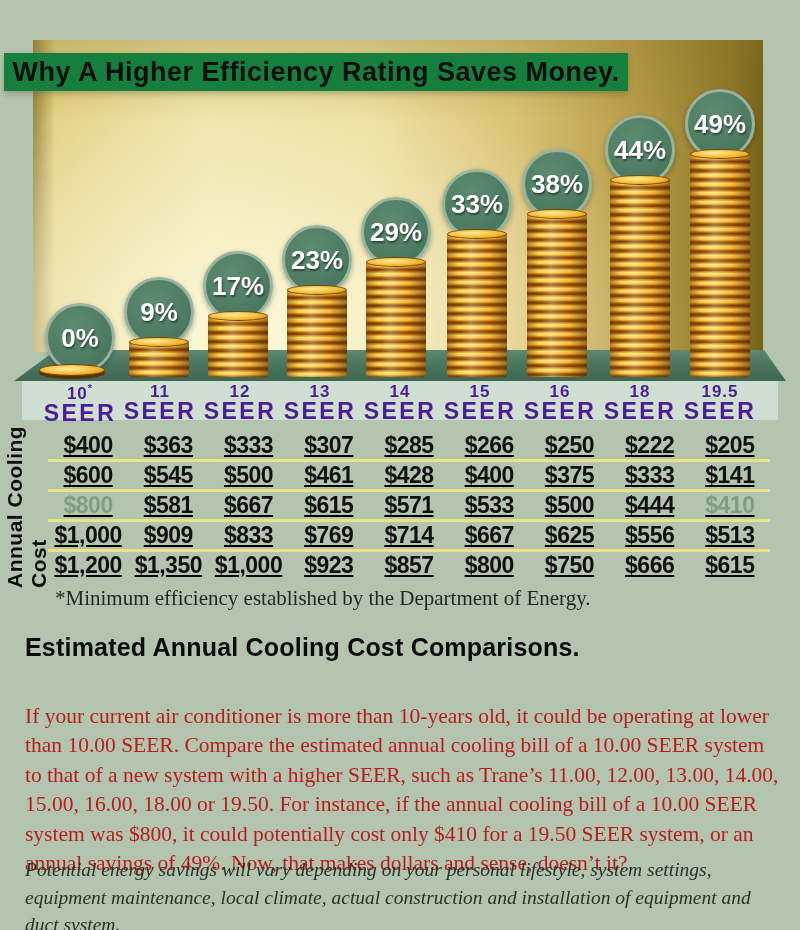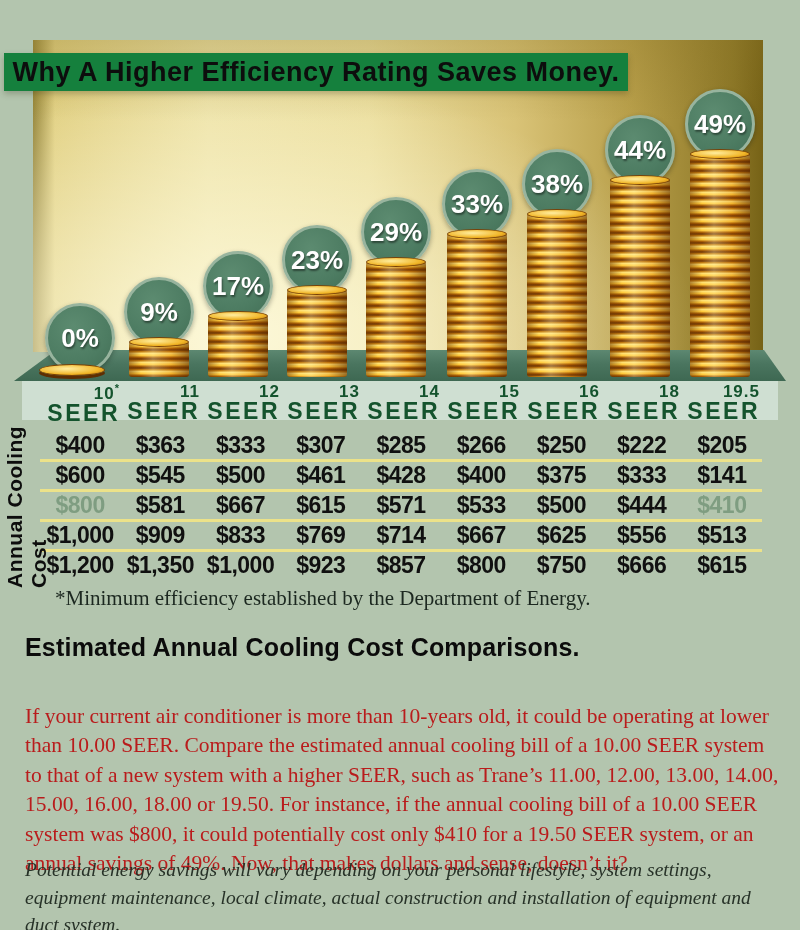--- a/index.html
+++ b/index.html
@@ -64,25 +64,25 @@
   
   .header-band{
     position:absolute;left:22px;top:381px;width:756px;height:39px;
     background:#cfdfd2;
   }
   .grid9{
     position:absolute;left:40px;width:720px;
     display:grid;grid-template-columns:repeat(9,1fr);
   }
   .hdr-row{top:383px;}
-  .hdr-cell{text-align:right;line-height:1.02;color:#14532d;font-weight:bold;}
+  .hdr-cell{text-align:center;line-height:1.02;color:#4c1d95;font-weight:bold;}
   .hdr-cell .num{font-size:17px;letter-spacing:1px;}
   .hdr-cell .num sup{font-size:11px;}
   .hdr-cell .unit{font-size:23px;letter-spacing:2.5px;}
-  .data-rows{position:absolute;left:40px;top:432px;width:722px;}
+  .data-rows{position:absolute;left:48px;top:432px;width:722px;text-decoration:underline;}
   .data-row{
     display:grid;grid-template-columns:repeat(9,1fr);
     height:27px;border-bottom:3px solid #ece289;align-items:center;
   }
   .data-row:last-child{border-bottom:none;}
   .cell{
     text-align:center;font-size:23px;font-weight:bold;color:#101010;
     letter-spacing:-0.5px;white-space:nowrap;
   }
   .cell.hl{color:#7f9d81;}

